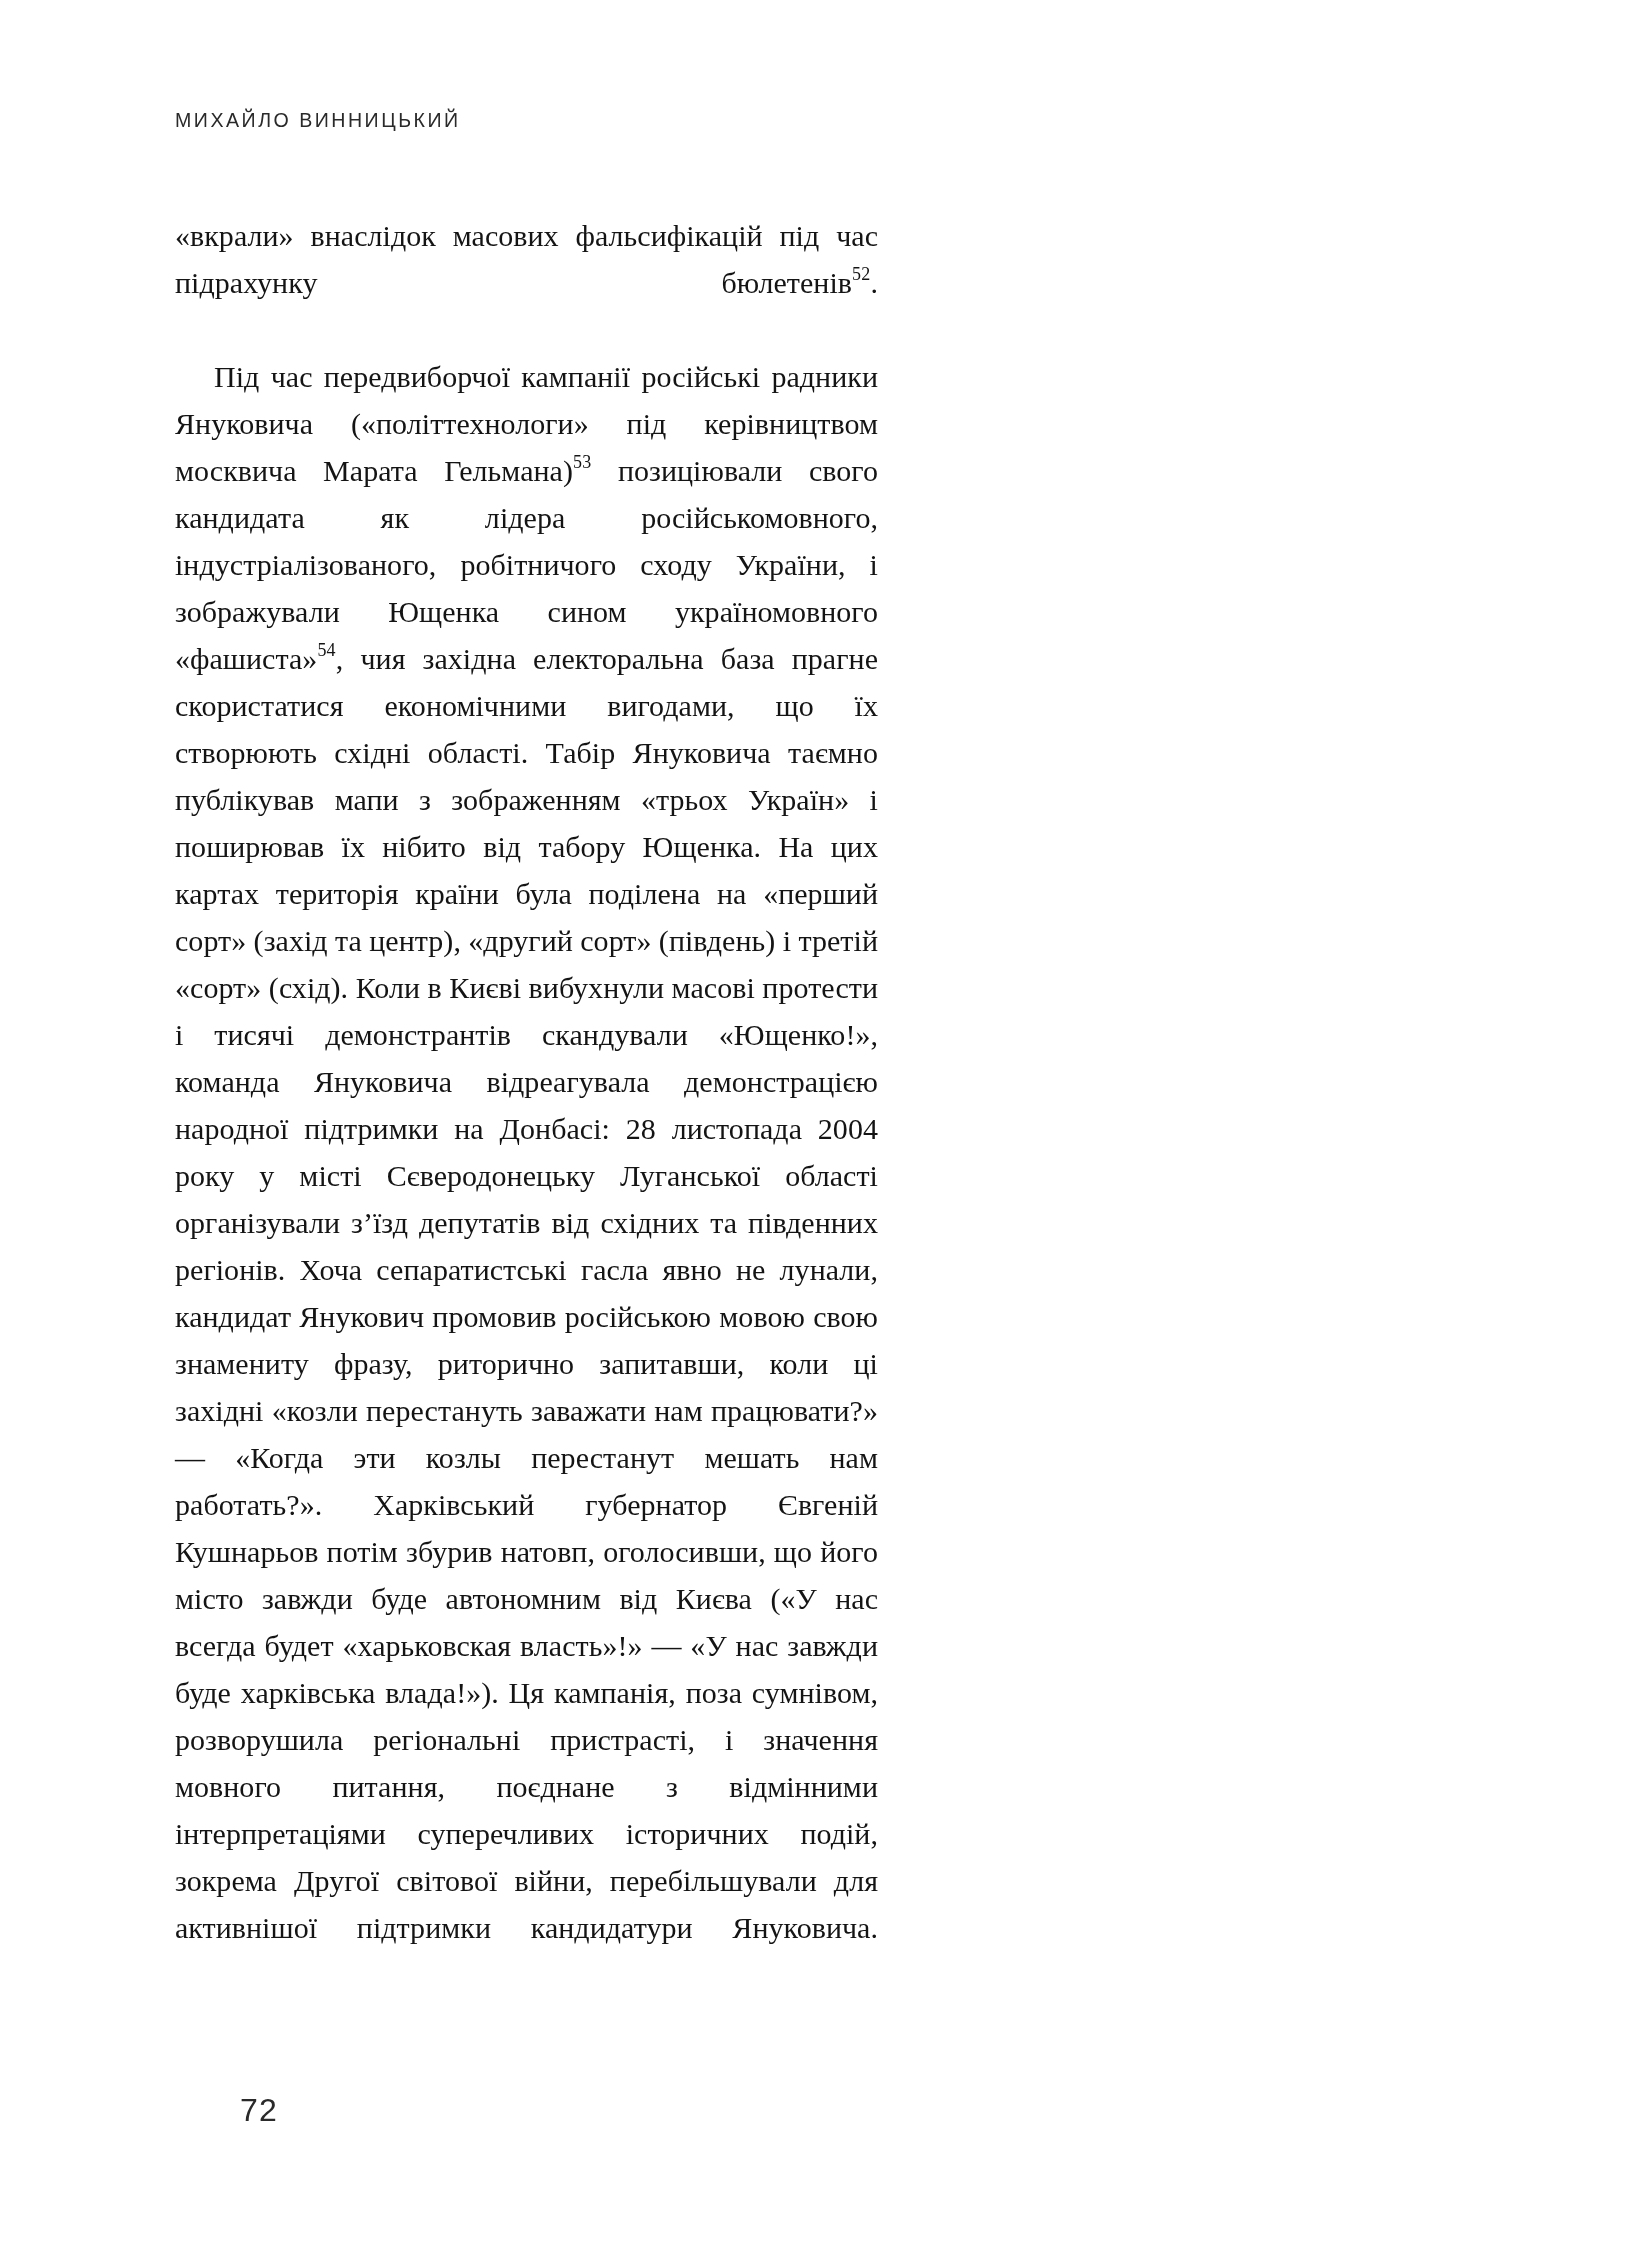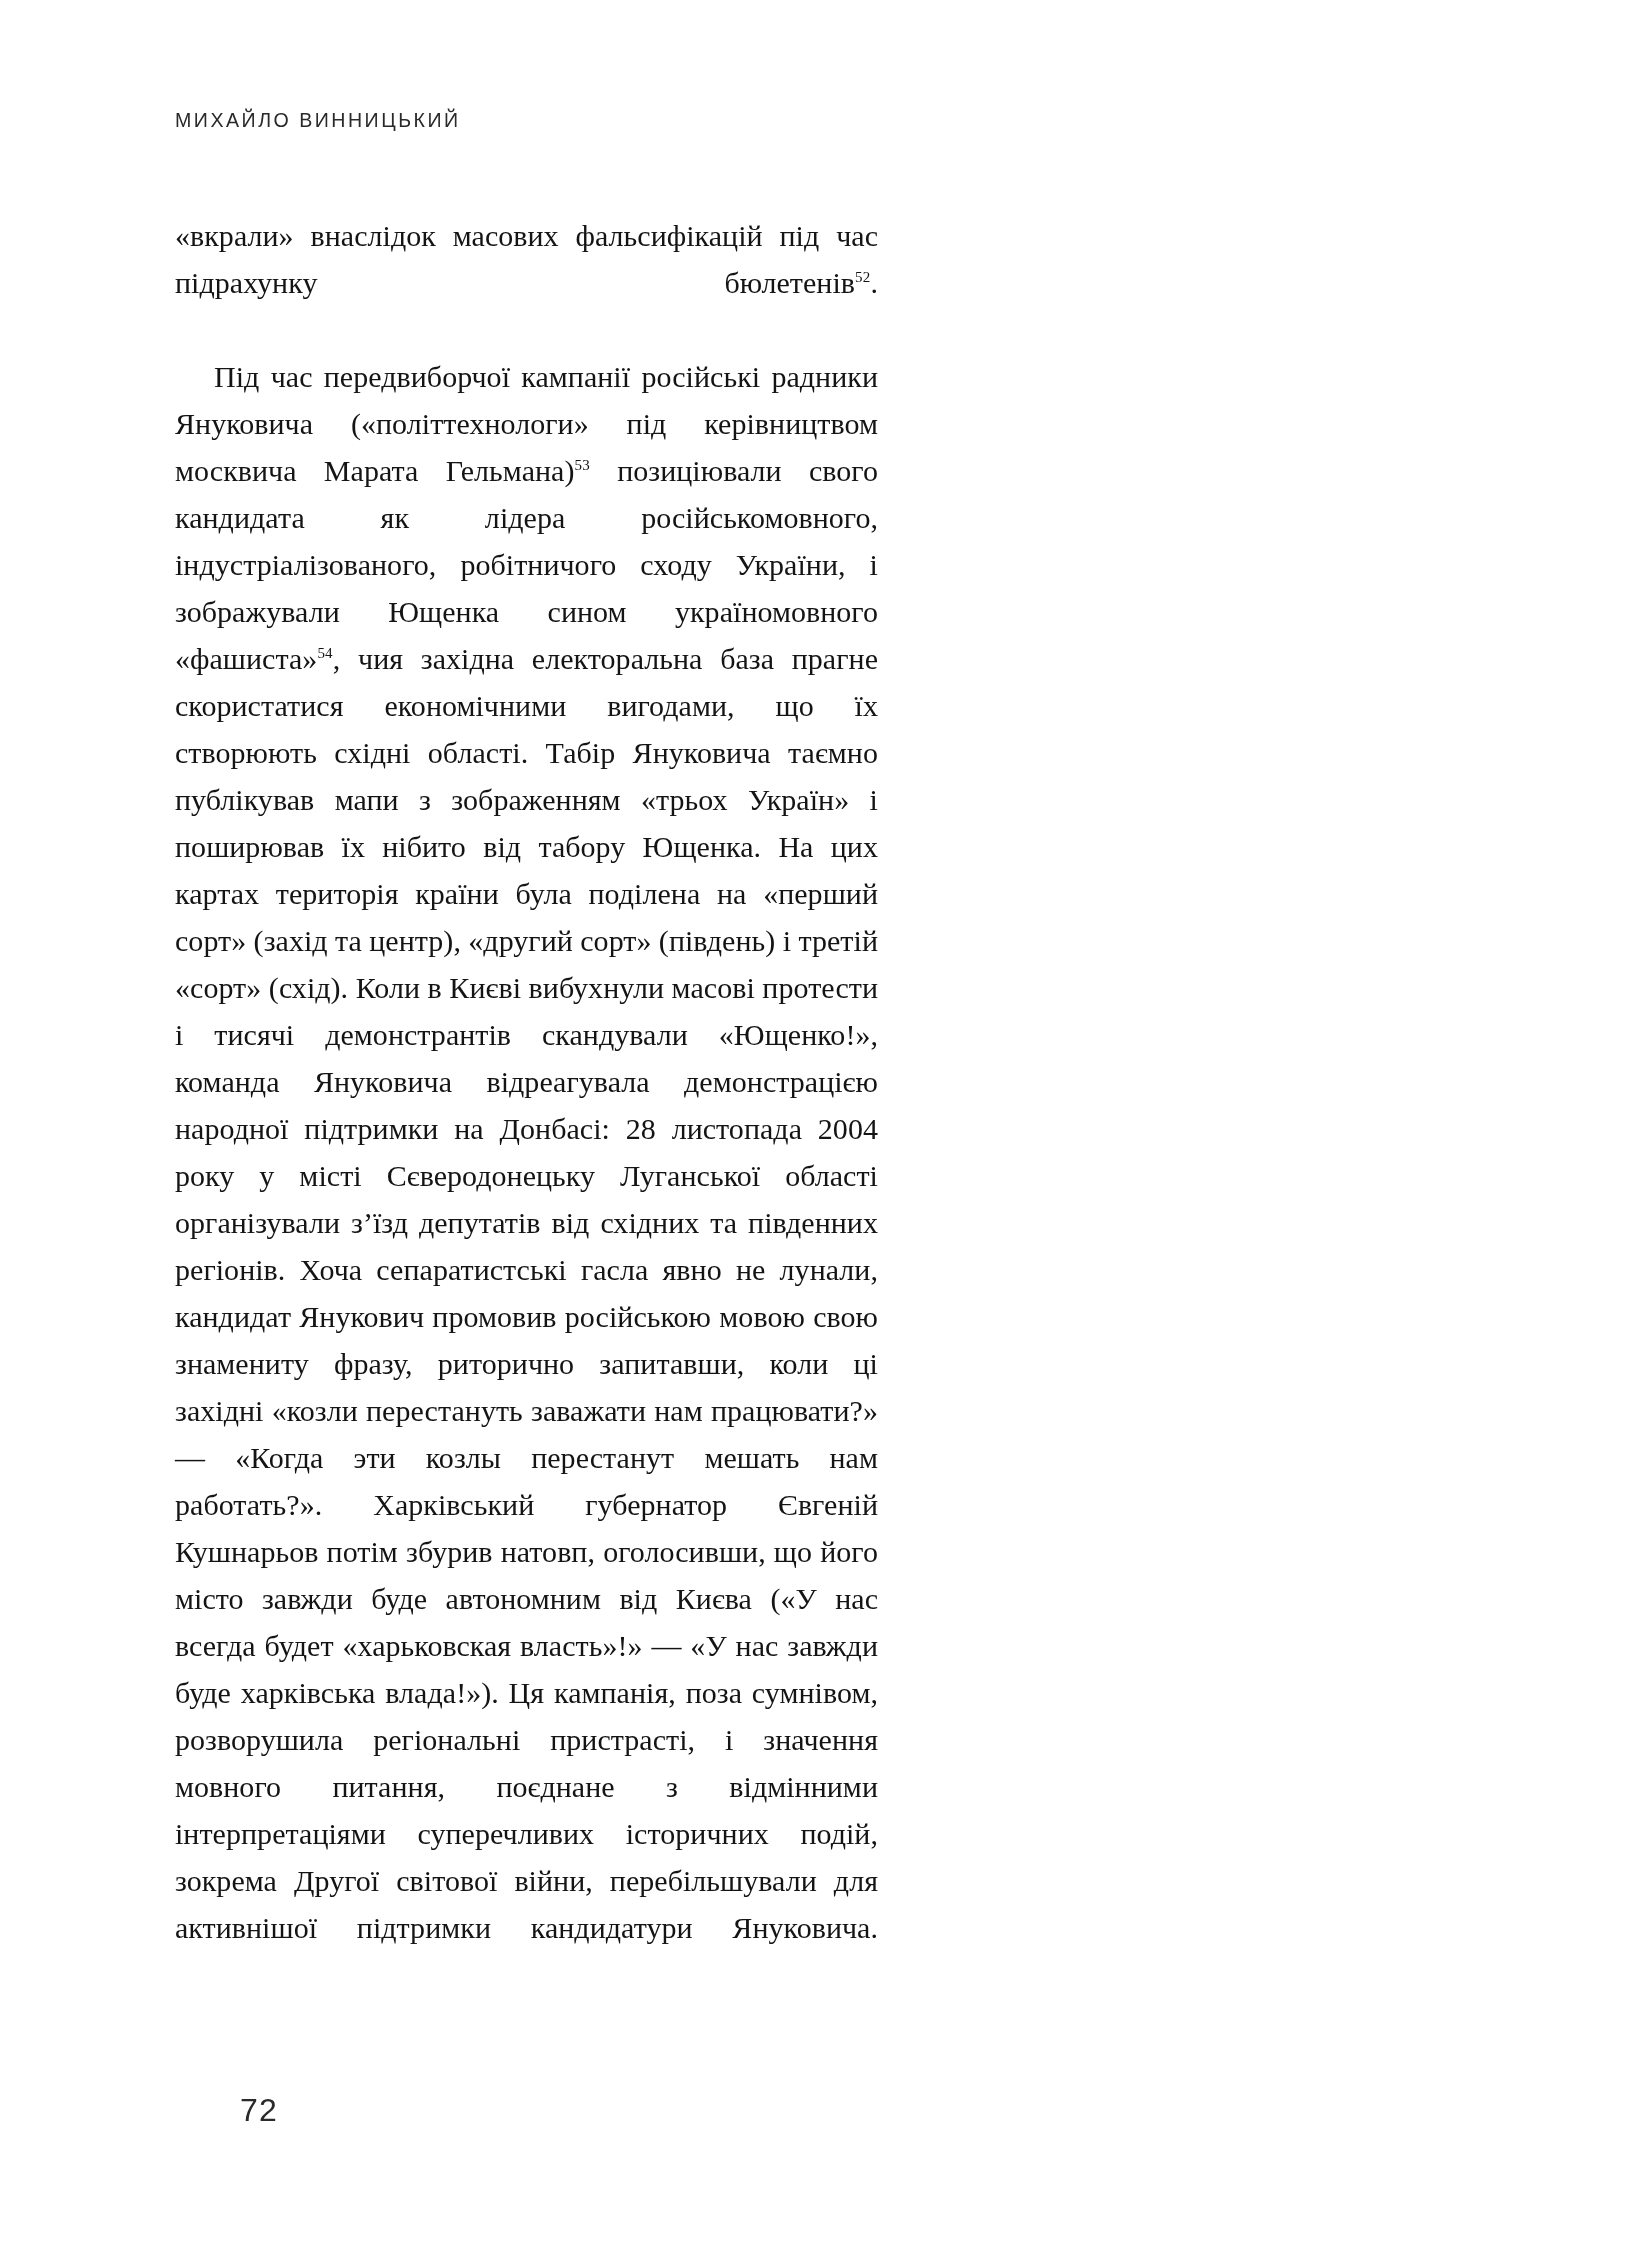--- a/index.html
+++ b/index.html
@@ -69,21 +69,21 @@
     text-align: justify;
   }
   
   .para::after {
     content: "";
     display: inline-block;
     width: 100%;
   }
 
   sup.fn {
-    font-size: 15px;
+    font-size: 18px;
     line-height: 0;
     vertical-align: 0.72em;
     letter-spacing: 0.2px;
   }
 
   
   .folio {
     position: absolute;
     left: 225px;
     top: 2092px;

